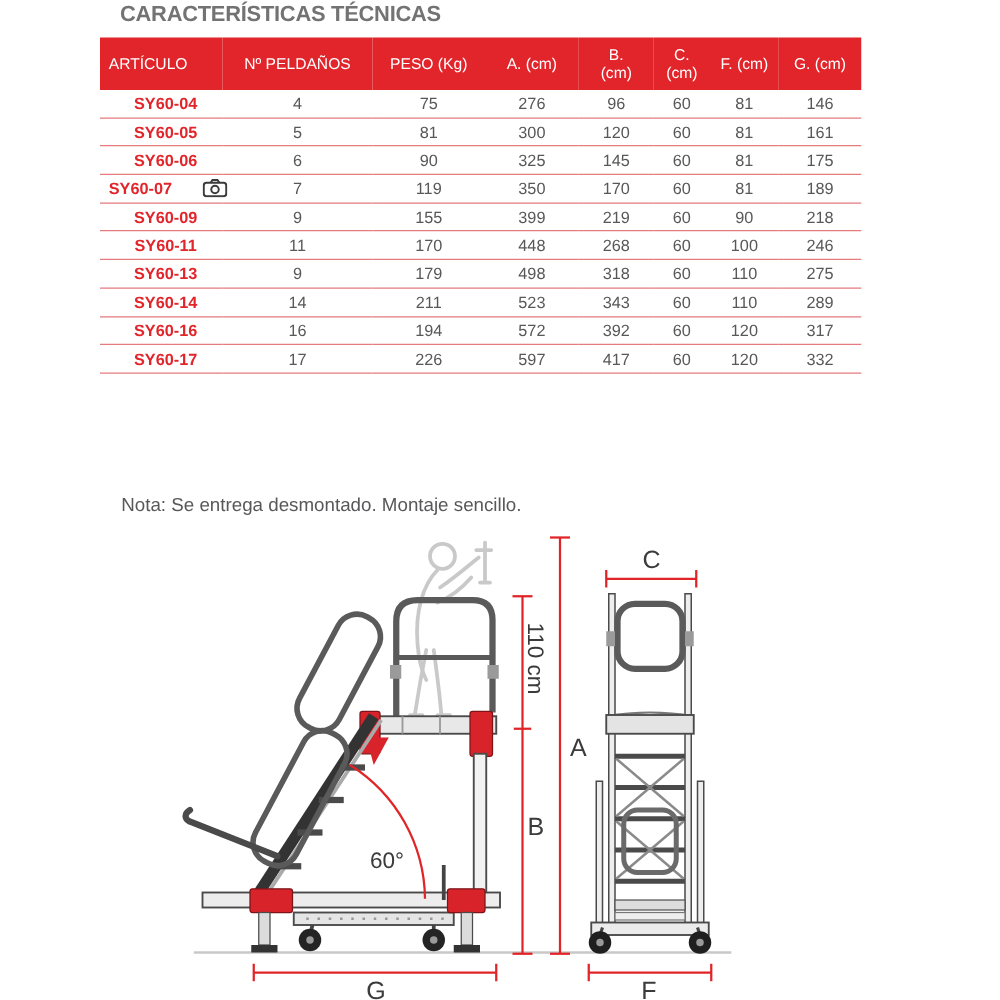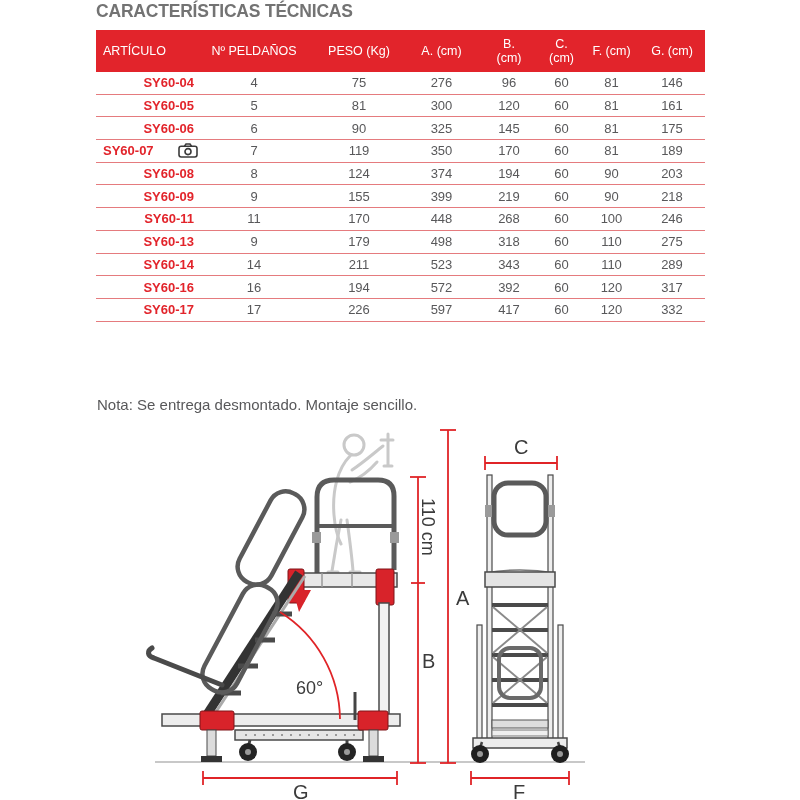--- a/index.html
+++ b/index.html
@@ -1,23 +1,23 @@
 <!DOCTYPE html>
 <html><head>
 <meta charset="utf-8">
 <style>
   html,body{margin:0;padding:0}
   body{width:800px;height:800px;background:#ffffff;font-family:"Liberation Sans",sans-serif;position:relative;overflow:hidden}
   .page-title{position:absolute;left:96px;top:1px;font-size:17.5px;font-weight:bold;color:#737373;letter-spacing:-0.2px}
-  table.specs{position:absolute;left:96px;top:30px;width:609px;border-collapse:collapse;table-layout:fixed}
+  table.specs{position:absolute;left:80px;top:30px;width:609px;border-collapse:collapse;table-layout:fixed}
   table.specs thead th{background:#e2242b;color:#ffffff;font-weight:normal;font-size:12.5px;height:42px;vertical-align:middle;text-align:center;line-height:1.15;padding:0}
   table.specs thead th.h-art{text-align:left;padding-left:7px}
   table.specs thead th.wrap span{display:inline-block;max-width:30px}
   table.specs tbody td{height:21.7px;border-bottom:1px solid #e57b7e;font-size:13px;text-align:center;color:#58585a;padding:0;white-space:nowrap}
-  table.specs tbody td.art{text-align:right;padding-left:7px;color:#e2242b;font-weight:bold}
+  table.specs tbody td.art{text-align:center;padding-left:7px;color:#e2242b;font-weight:bold}
   .cam{display:inline-block;vertical-align:-3px;margin-left:24px}
   .note{position:absolute;left:97px;top:396px;font-size:15px;color:#58585a}
   svg.diagram{position:absolute;left:100px;top:420px}
   svg.diagram text{font-family:"Liberation Sans",sans-serif;fill:#3b3b3b}
 </style>
 </head>
 <body>
 
 <div class="page-title">CARACTERÍSTICAS TÉCNICAS</div>
 
@@ -81,30 +81,20 @@
             <path d="M6.5 3.2 L8 1 h4 l1.5 2.2" fill="none" stroke="#3b3b3b" stroke-width="1.6"></path>
             <circle cx="10" cy="8.6" r="3" fill="none" stroke="#3b3b3b" stroke-width="1.6"></circle>
           </svg></td>
       <td>7</td>
       <td>119</td>
       <td>350</td>
       <td>170</td>
       <td>60</td>
       <td>81</td>
       <td>189</td>
-    </tr>
-    <tr>
-      <td class="art">SY60-08</td>
-      <td>8</td>
-      <td>124</td>
-      <td>374</td>
-      <td>194</td>
-      <td>60</td>
-      <td>90</td>
-      <td>203</td>
     </tr>
     <tr>
       <td class="art">SY60-09</td>
       <td>9</td>
       <td>155</td>
       <td>399</td>
       <td>219</td>
       <td>60</td>
       <td>90</td>
       <td>218</td>

